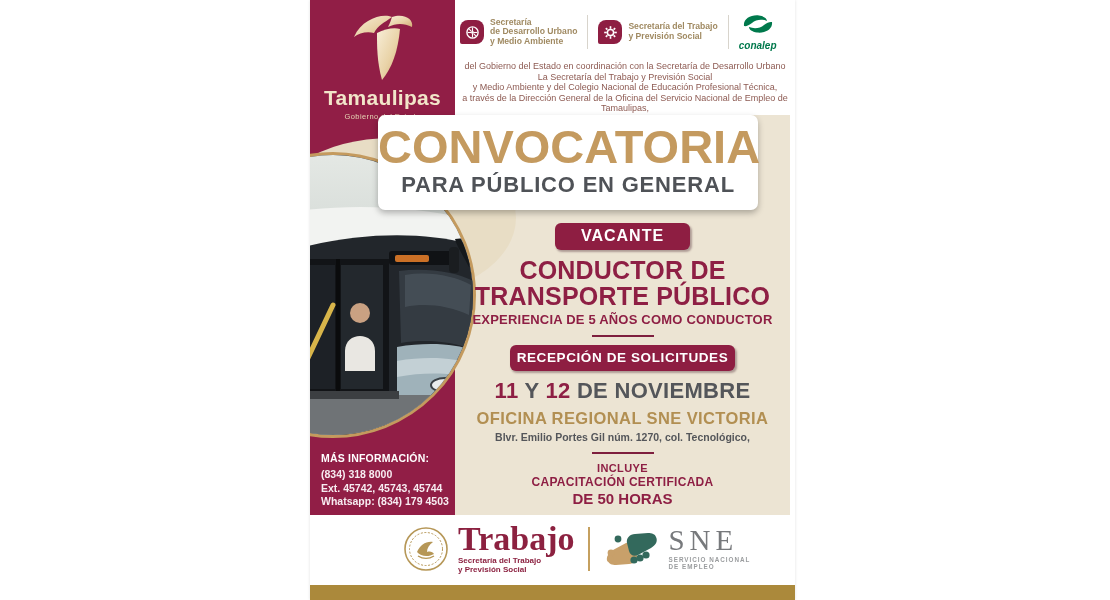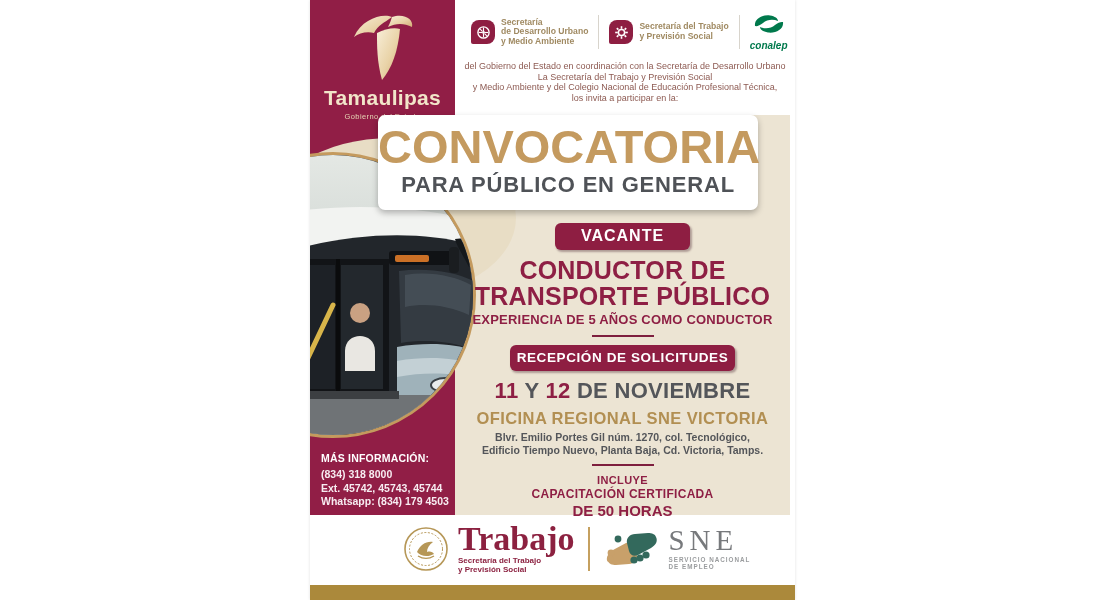--- a/index.html
+++ b/index.html
@@ -11,21 +11,21 @@
   .maroon-col { position:absolute; left:0; top:0; width:145px; height:515px; background:#911e46; z-index:1; }
   .brand { position:absolute; left:0; top:10px; width:145px; text-align:center; z-index:2; }
   .brand svg { display:block; margin:0 auto; }
   .brand-name { font-size:21px; font-weight:800; color:#f2e5c9; letter-spacing:0.3px; margin-top:2px; }
   .brand-sub { font-size:7.5px; color:#e6d5b4; margin-top:2px; letter-spacing:0.4px; }
 
   
   .beige { position:absolute; left:145px; top:115px; width:335px; height:400px; background:#ece4d3; z-index:1; }
 
   
-  .hdr { position:absolute; left:161px; top:8px; width:330px; height:48px; z-index:2; display:flex; align-items:center; }
+  .hdr { position:absolute; left:150px; top:8px; width:330px; height:48px; z-index:2; display:flex; align-items:center; }
   .hgroup { display:flex; align-items:center; }
   .hicon { width:24px; height:24px; background:#8e1e42; border-radius:8px 8px 8px 2px; display:flex; align-items:center; justify-content:center; margin-right:6px; flex:0 0 auto; }
   .htext { font-size:8.6px; line-height:9.6px; color:#a08a62; font-weight:600; }
   .hsep { width:1px; height:34px; background:#d8d4cc; margin:0 10px; }
   .conalep { text-align:center; }
   .conalep-label { font-size:10px; font-weight:800; font-style:italic; color:#00794c; margin-top:1px; }
 
   
   .intro { position:absolute; left:150px; top:61px; width:330px; text-align:center; font-size:9px; line-height:10.6px; color:#8d5a52; font-weight:500; z-index:2; }
 
@@ -154,20 +154,21 @@
           <path d="M31,9 C32,16 24,20.5 16,19.5 C11,18.8 8,16.5 8,14 C13,16 19,15.5 23,12 C26,9.5 29,8.5 31,9 Z" fill="#00794c"></path>
         </svg>
         <div class="conalep-label">conalep</div>
       </div>
     </div>
 
     <div class="intro">
       <div>del Gobierno del Estado en coordinación con la Secretaría de Desarrollo Urbano</div>
       <div>La Secretaría del Trabajo y Previsión Social</div>
       <div>y Medio Ambiente y del Colegio Nacional de Educación Profesional Técnica,</div>
+      <div>a través de la Dirección General de la Oficina del Servicio Nacional de Empleo de Tamaulipas,</div>
       <div>los invita a participar en la:</div>
     </div>
 
     <div class="arch"></div>
     <div class="photo">
       <svg width="286" height="286" viewBox="0 0 286 286">
         <defs>
           <linearGradient id="sky" x1="0" y1="0" x2="0" y2="1">
             <stop offset="0" stop-color="#e4e8e4"></stop>
               <stop offset="1" stop-color="#b4bdba"></stop>
@@ -224,21 +225,20 @@
       </div>
       <div class="exp">EXPERIENCIA DE 5 AÑOS COMO CONDUCTOR</div>
       <div class="rule"></div>
       <div><span class="badge badge-recepcion">RECEPCIÓN DE SOLICITUDES</span></div>
       <div class="date-line">
         <span class="num">11</span><span> Y </span><span class="num">12</span><span> DE NOVIEMBRE</span>
       </div>
       <div class="office">OFICINA REGIONAL SNE VICTORIA</div>
       <div class="addr">
         <div>Blvr. Emilio Portes Gil núm. 1270, col. Tecnológico,</div>
-        <div>Edificio Tiempo Nuevo, Planta Baja, Cd. Victoria, Tamps.</div>
       </div>
       <div class="rule"></div>
       <div class="includes-t">INCLUYE</div>
       <div class="includes-b">CAPACITACIÓN CERTIFICADA</div>
       <div class="includes-h">
         <span>DE </span><span class="b50">50</span><span> HORAS</span>
       </div>
     </div>
 
     <div class="contact">

